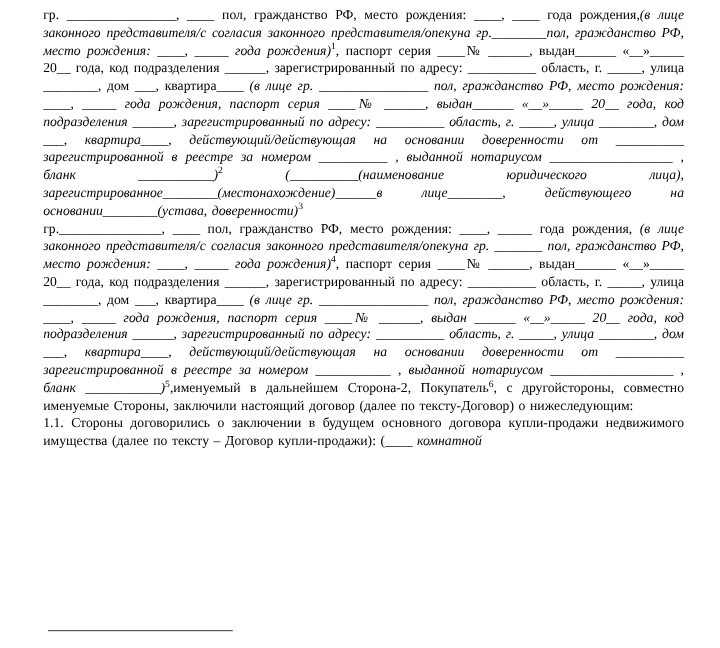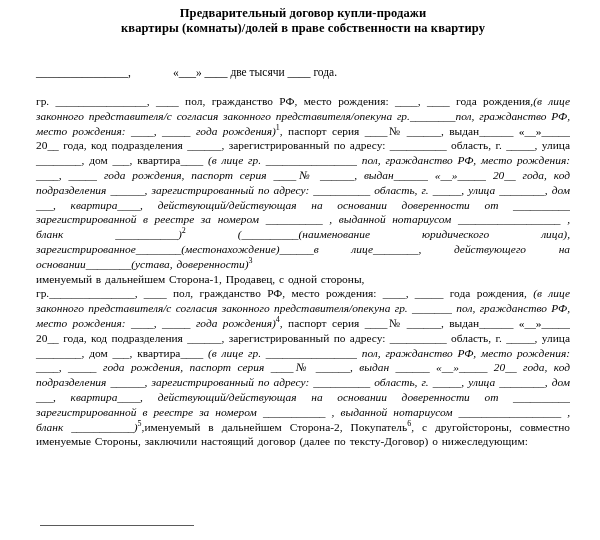--- a/index.html
+++ b/index.html
@@ -28,32 +28,25 @@
   .footnote-rule{
     position:absolute;left:40px;bottom:8px;width:154px;height:0;
     border-top:1px solid #5a5a5a;
   }
 </style>
 </head>
 <body>
 
 <div class="doc">
 
-  <div class="title">
-    <div>Предварительный договор купли-продажи</div>
-    <div>квартиры (комнаты)/долей в праве собственности на квартиру</div>
-  </div>
 
-  <div class="dateline">
-    <span>________________,</span><span class="gap40"></span><span>«___» ____ две тысячи ____ года.</span>
-  </div>
 
   <p class="para"><span>гр. ________________, ____ пол, гражданство РФ, место рождения: ____, ____ года рождения,</span><span class="it">(в лице законного представителя/с согласия законного представителя/опекуна гр.________пол, гражданство РФ, место рождения: ____, _____ года рождения)</span><sup>1</sup><span>, паспорт серия ____№ ______, выдан______ «__»_____ 20__ года, код подразделения ______, зарегистрированный по адресу: __________ область, г. _____, улица ________, дом ___, квартира____ </span><span class="it">(в лице гр. ________________ пол, гражданство РФ, место рождения: ____, _____ года рождения, паспорт серия ____№ ______, выдан______ «__»_____ 20__ года, код подразделения ______, зарегистрированный по адресу: __________ область, г. _____, улица ________, дом ___, квартира____, действующий/действующая на основании доверенности от __________ зарегистрированной в реестре за номером __________ , выданной нотариусом __________________ , бланк ___________)</span><sup>2</sup><span class="it"> (__________(наименование юридического лица), зарегистрированное________(местонахождение)______в лице________, действующего на основании________(устава, доверенности)</span><sup>3</sup></p>
 
-  <p class="para"><span>именуемый в дальнейшем Сторона-1, Продавец, с одной стороны,</span></p>
 
   <p class="para"><span>гр._______________, ____ пол, гражданство РФ, место рождения: ____, _____ года рождения, </span><span class="it">(в лице законного представителя/с согласия законного представителя/опекуна гр. _______ пол, гражданство РФ, место рождения: ____, _____ года рождения)</span><sup>4</sup><span>, паспорт серия ____№ ______, выдан______ «__»_____ 20__ года, код подразделения ______, зарегистрированный по адресу: __________ область, г. _____, улица ________, дом ___, квартира____ </span><span class="it">(в лице гр. ________________ пол, гражданство РФ, место рождения: ____, _____ года рождения, паспорт серия ____№ ______, выдан ______ «__»_____ 20__ года, код подразделения ______, зарегистрированный по адресу: __________ область, г. _____, улица ________, дом ___, квартира____, действующий/действующая на основании доверенности от __________ зарегистрированной в реестре за номером ___________ , выданной нотариусом __________________ , бланк ___________)</span><sup>5</sup><span>,именуемый в дальнейшем Сторона-2, Покупатель</span><sup>6</sup><span>, с другойстороны, совместно именуемые Стороны, заключили настоящий договор (далее по тексту-Договор) о нижеследующим:</span></p>
 
 
+  <p class="para"><span>1.1. Стороны договорились о заключении в будущем основного договора купли-продажи недвижимого имущества (далее по тексту – Договор купли-продажи): (____ </span><span class="it">комнатной</span></p>
 
   <div class="footnote-rule"></div>
 
 </div>
 
 </body></html>

